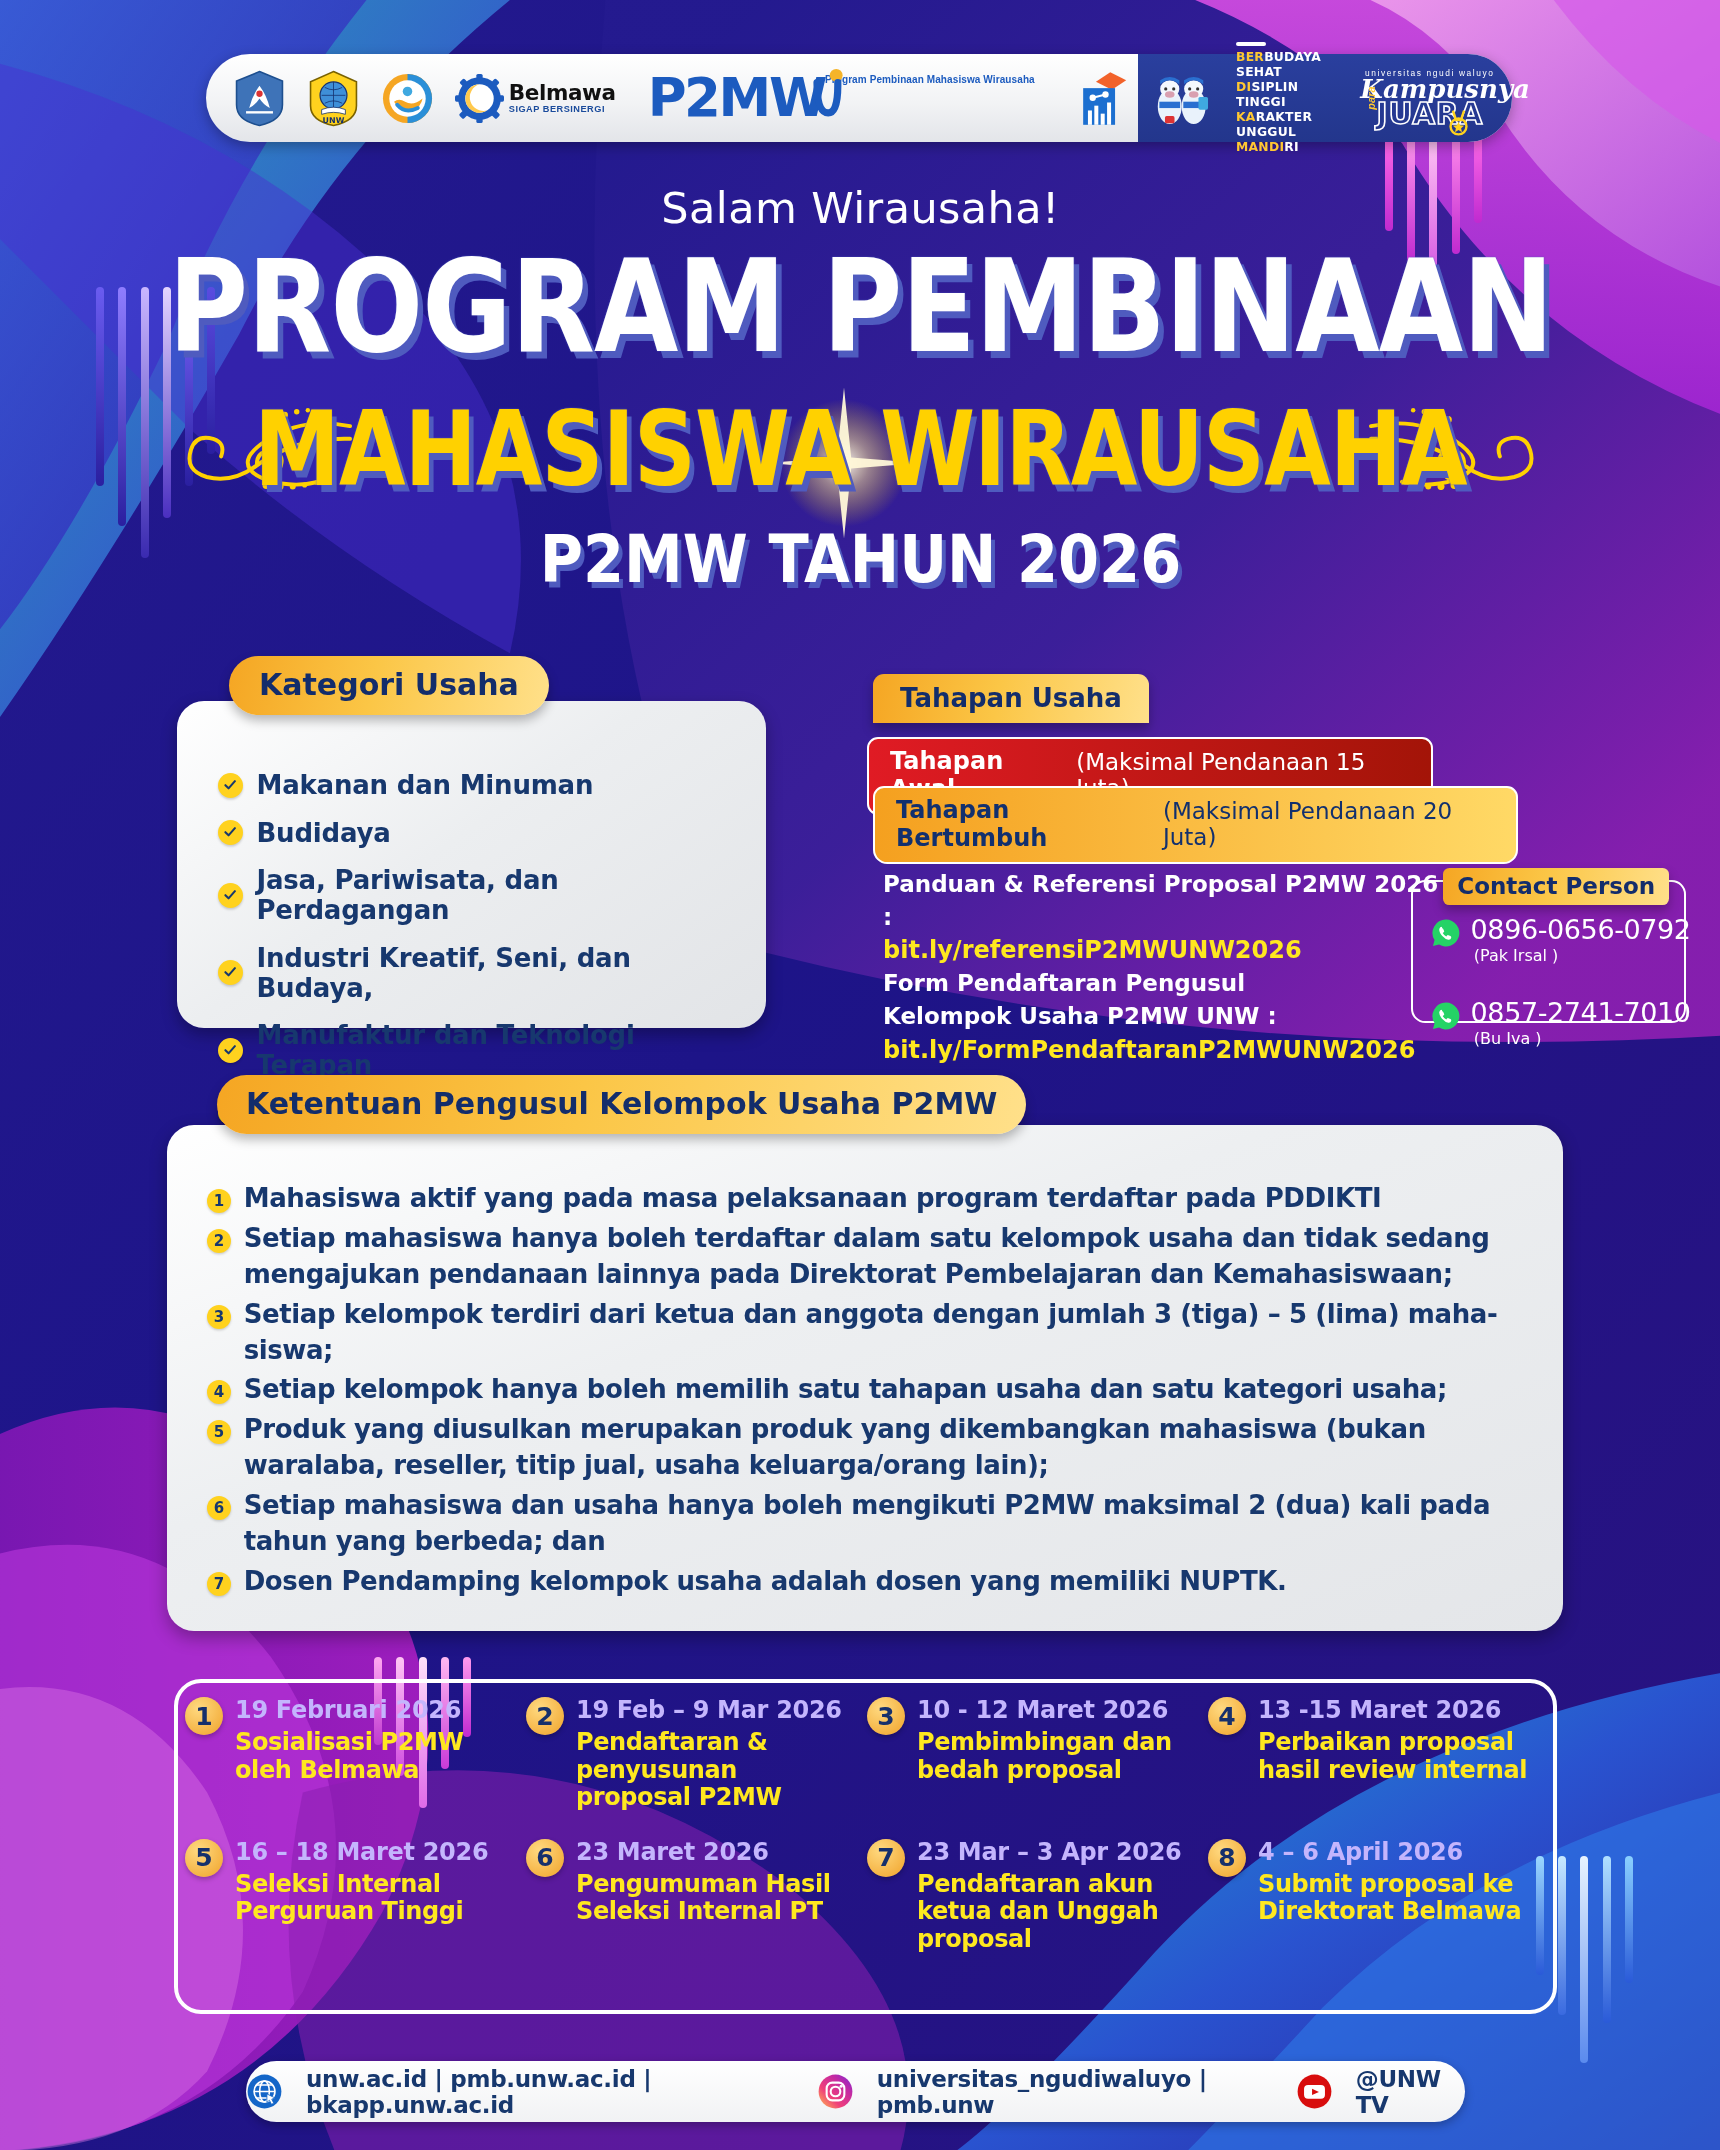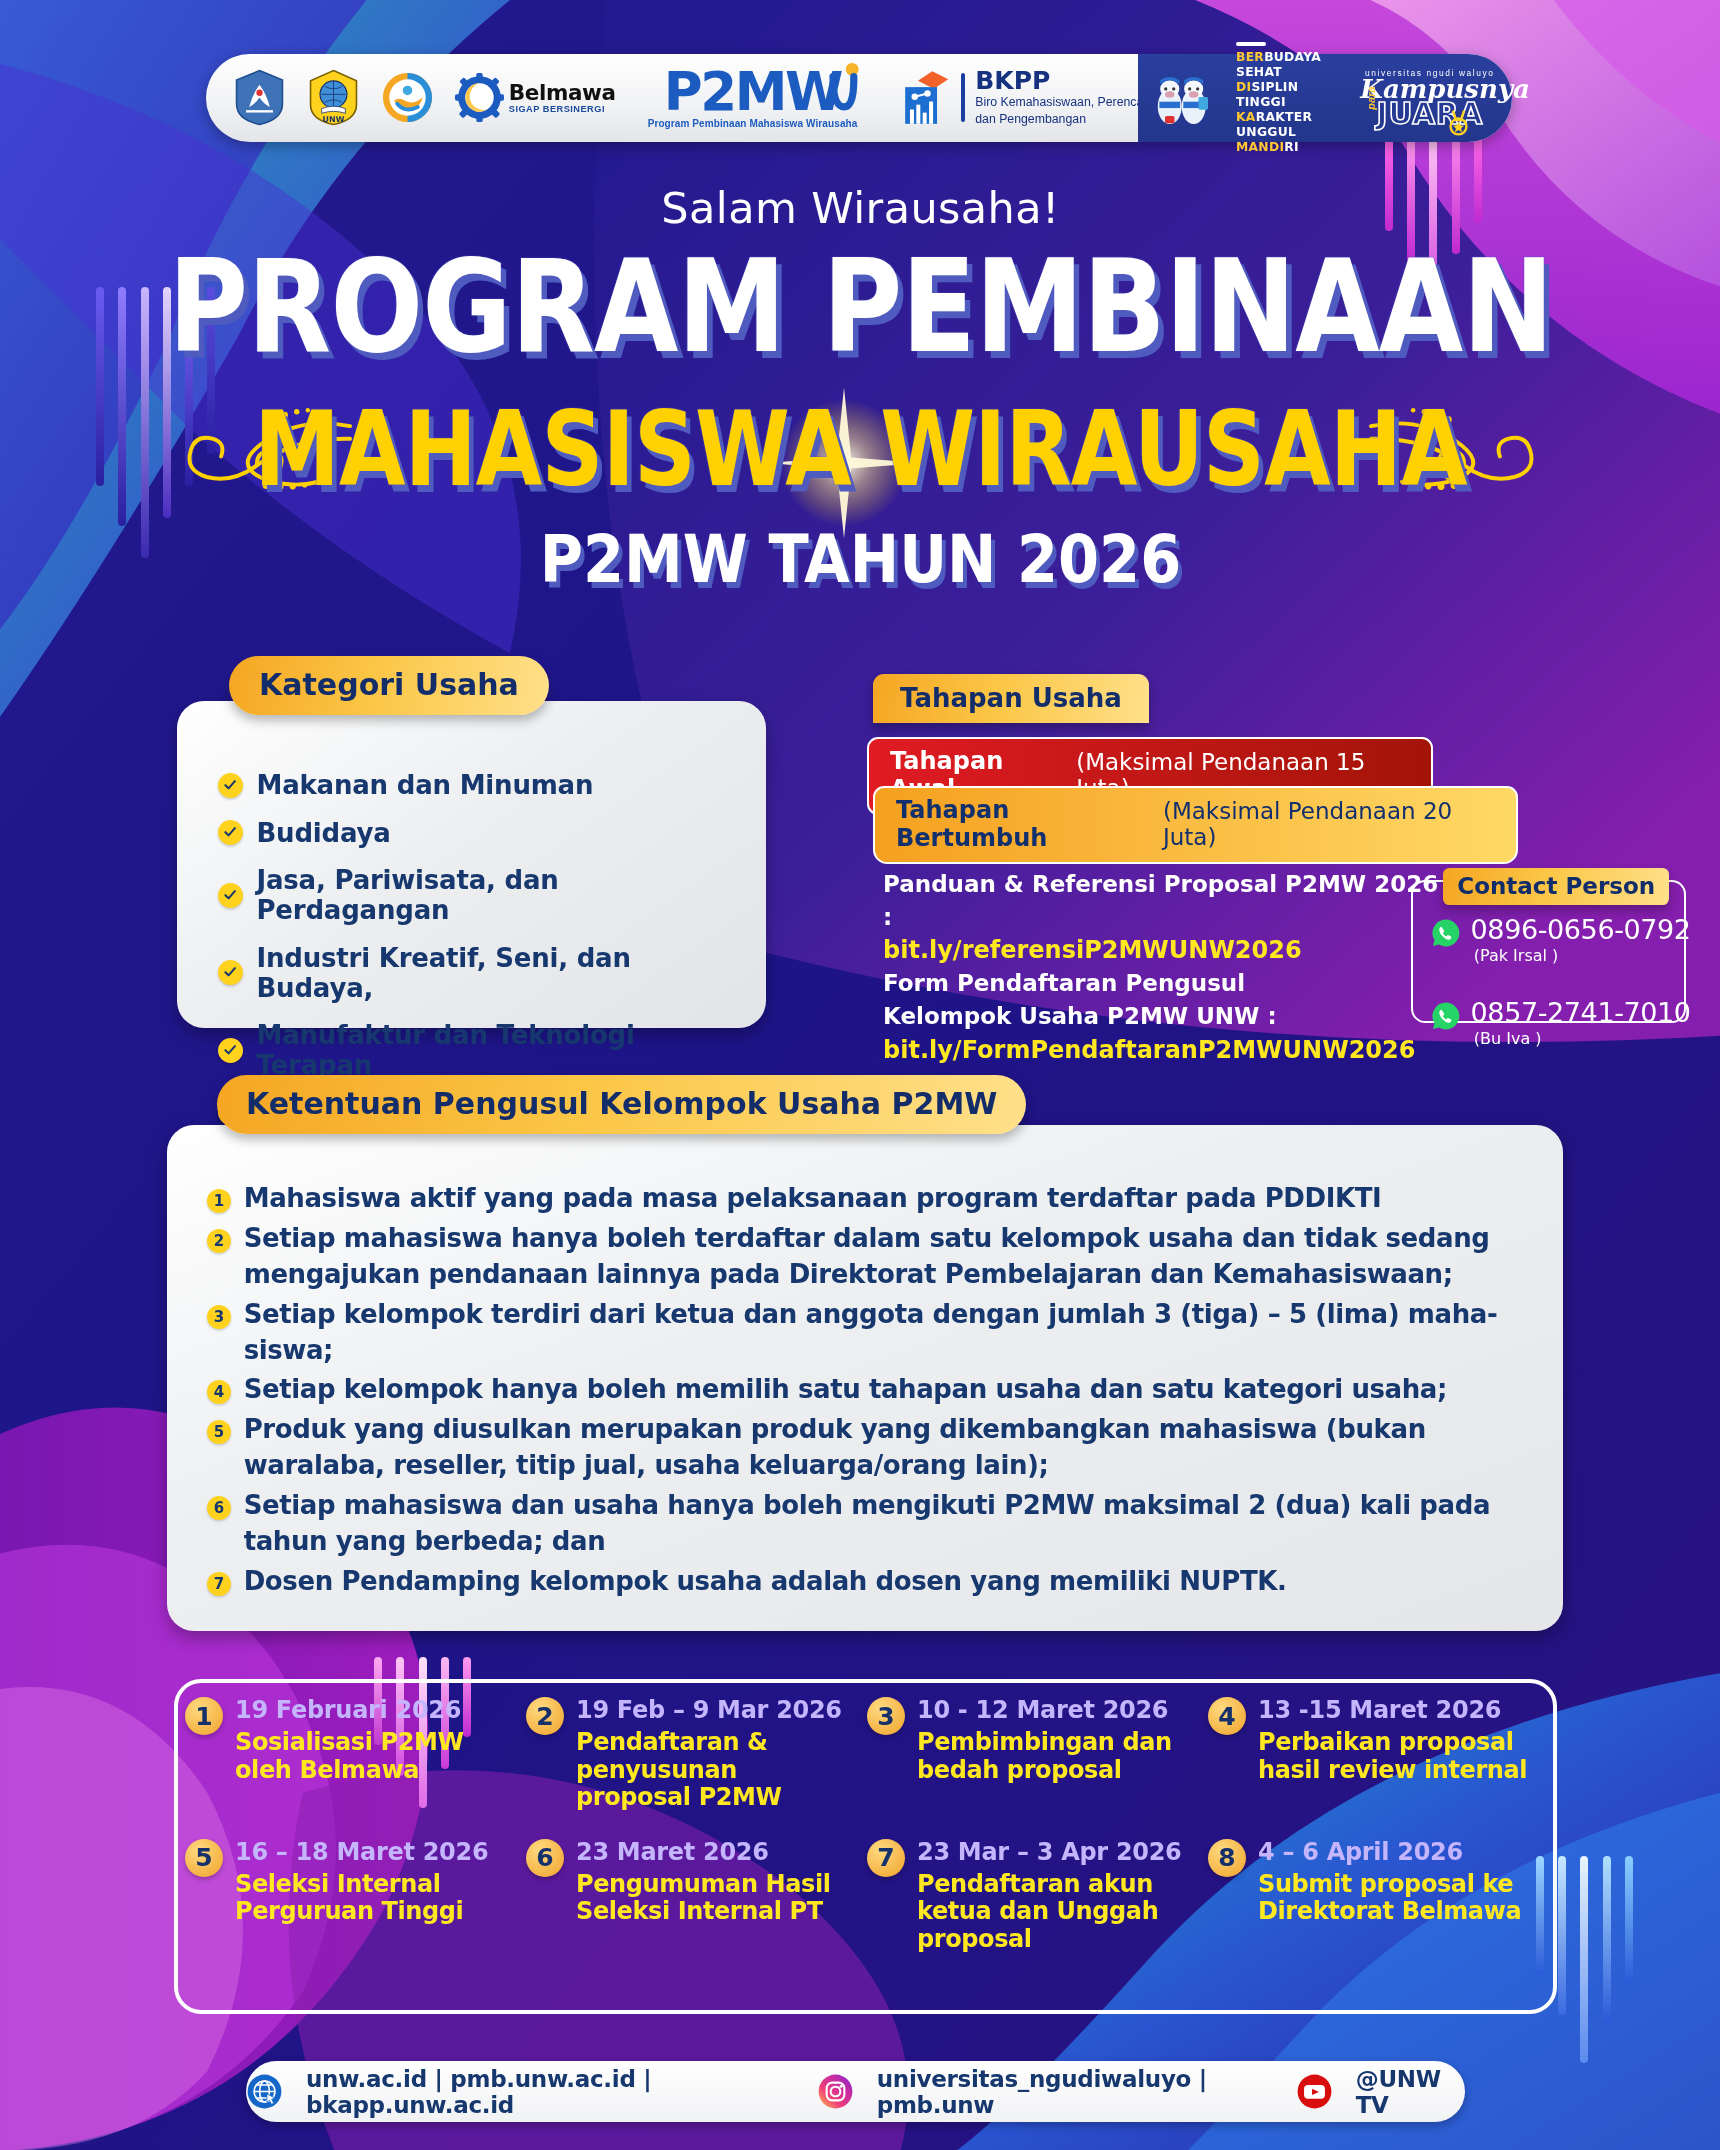--- a/index.html
+++ b/index.html
@@ -32,21 +32,21 @@
   }
   .crest { width:53px; height:57px; position:relative; flex:0 0 auto; }
   .crest svg { width:100%; height:100%; display:block; }
 
   .belmawa { display:flex; align-items:center; gap:4.8px; flex:0 0 auto; }
   .belmawa .gear { width:49px; height:49px; }
   .belmawa .btxt { line-height:1; }
   .belmawa .b1 { font-size:21.5px; font-weight:bold; color:#111; letter-spacing:-0.4px; font-family:"DejaVu Sans", sans-serif;}
   .belmawa .b2 { font-size:9.2px; font-weight:bold; color:#1a4b9c; letter-spacing:0.5px; margin-top:1.6px; }
 
-  .p2mw { display:flex; flex-direction:column; align-items:center; flex:0 0 auto; margin-left:11px;}
+  .p2mw { display:flex; flex-direction:row; align-items:flex-start; flex:0 0 auto; margin-left:11px;}
   .p2mw .word { font-size:53px; font-weight:bold; color:#1c5bbf; line-height:.95; letter-spacing:-2.4px; font-family:"DejaVu Sans", sans-serif;}
   .p2mw .sub { font-size:10px; color:#1c5bbf; font-weight:bold; letter-spacing:0.1px; margin-top:0.8px;}
 
   .bkpp { display:flex; align-items:center; gap:10.4px; flex:0 0 auto; margin-left:19px;}
   .bkpp .mark { width:53px; height:59px; }
   .bkpp .rule { width:4px; height:49px; background:#1a3fa0; border-radius:2.4px;}
   .bkpp .txt .t1 { font-size:25px; font-weight:bold; color:#16317f; line-height:1.02; font-family:"DejaVu Sans", sans-serif;}
   .bkpp .txt .t2 { font-size:12.3px; color:#16317f; line-height:1.25; margin-top:1.6px;}
 
   #logobar .rightzone {

